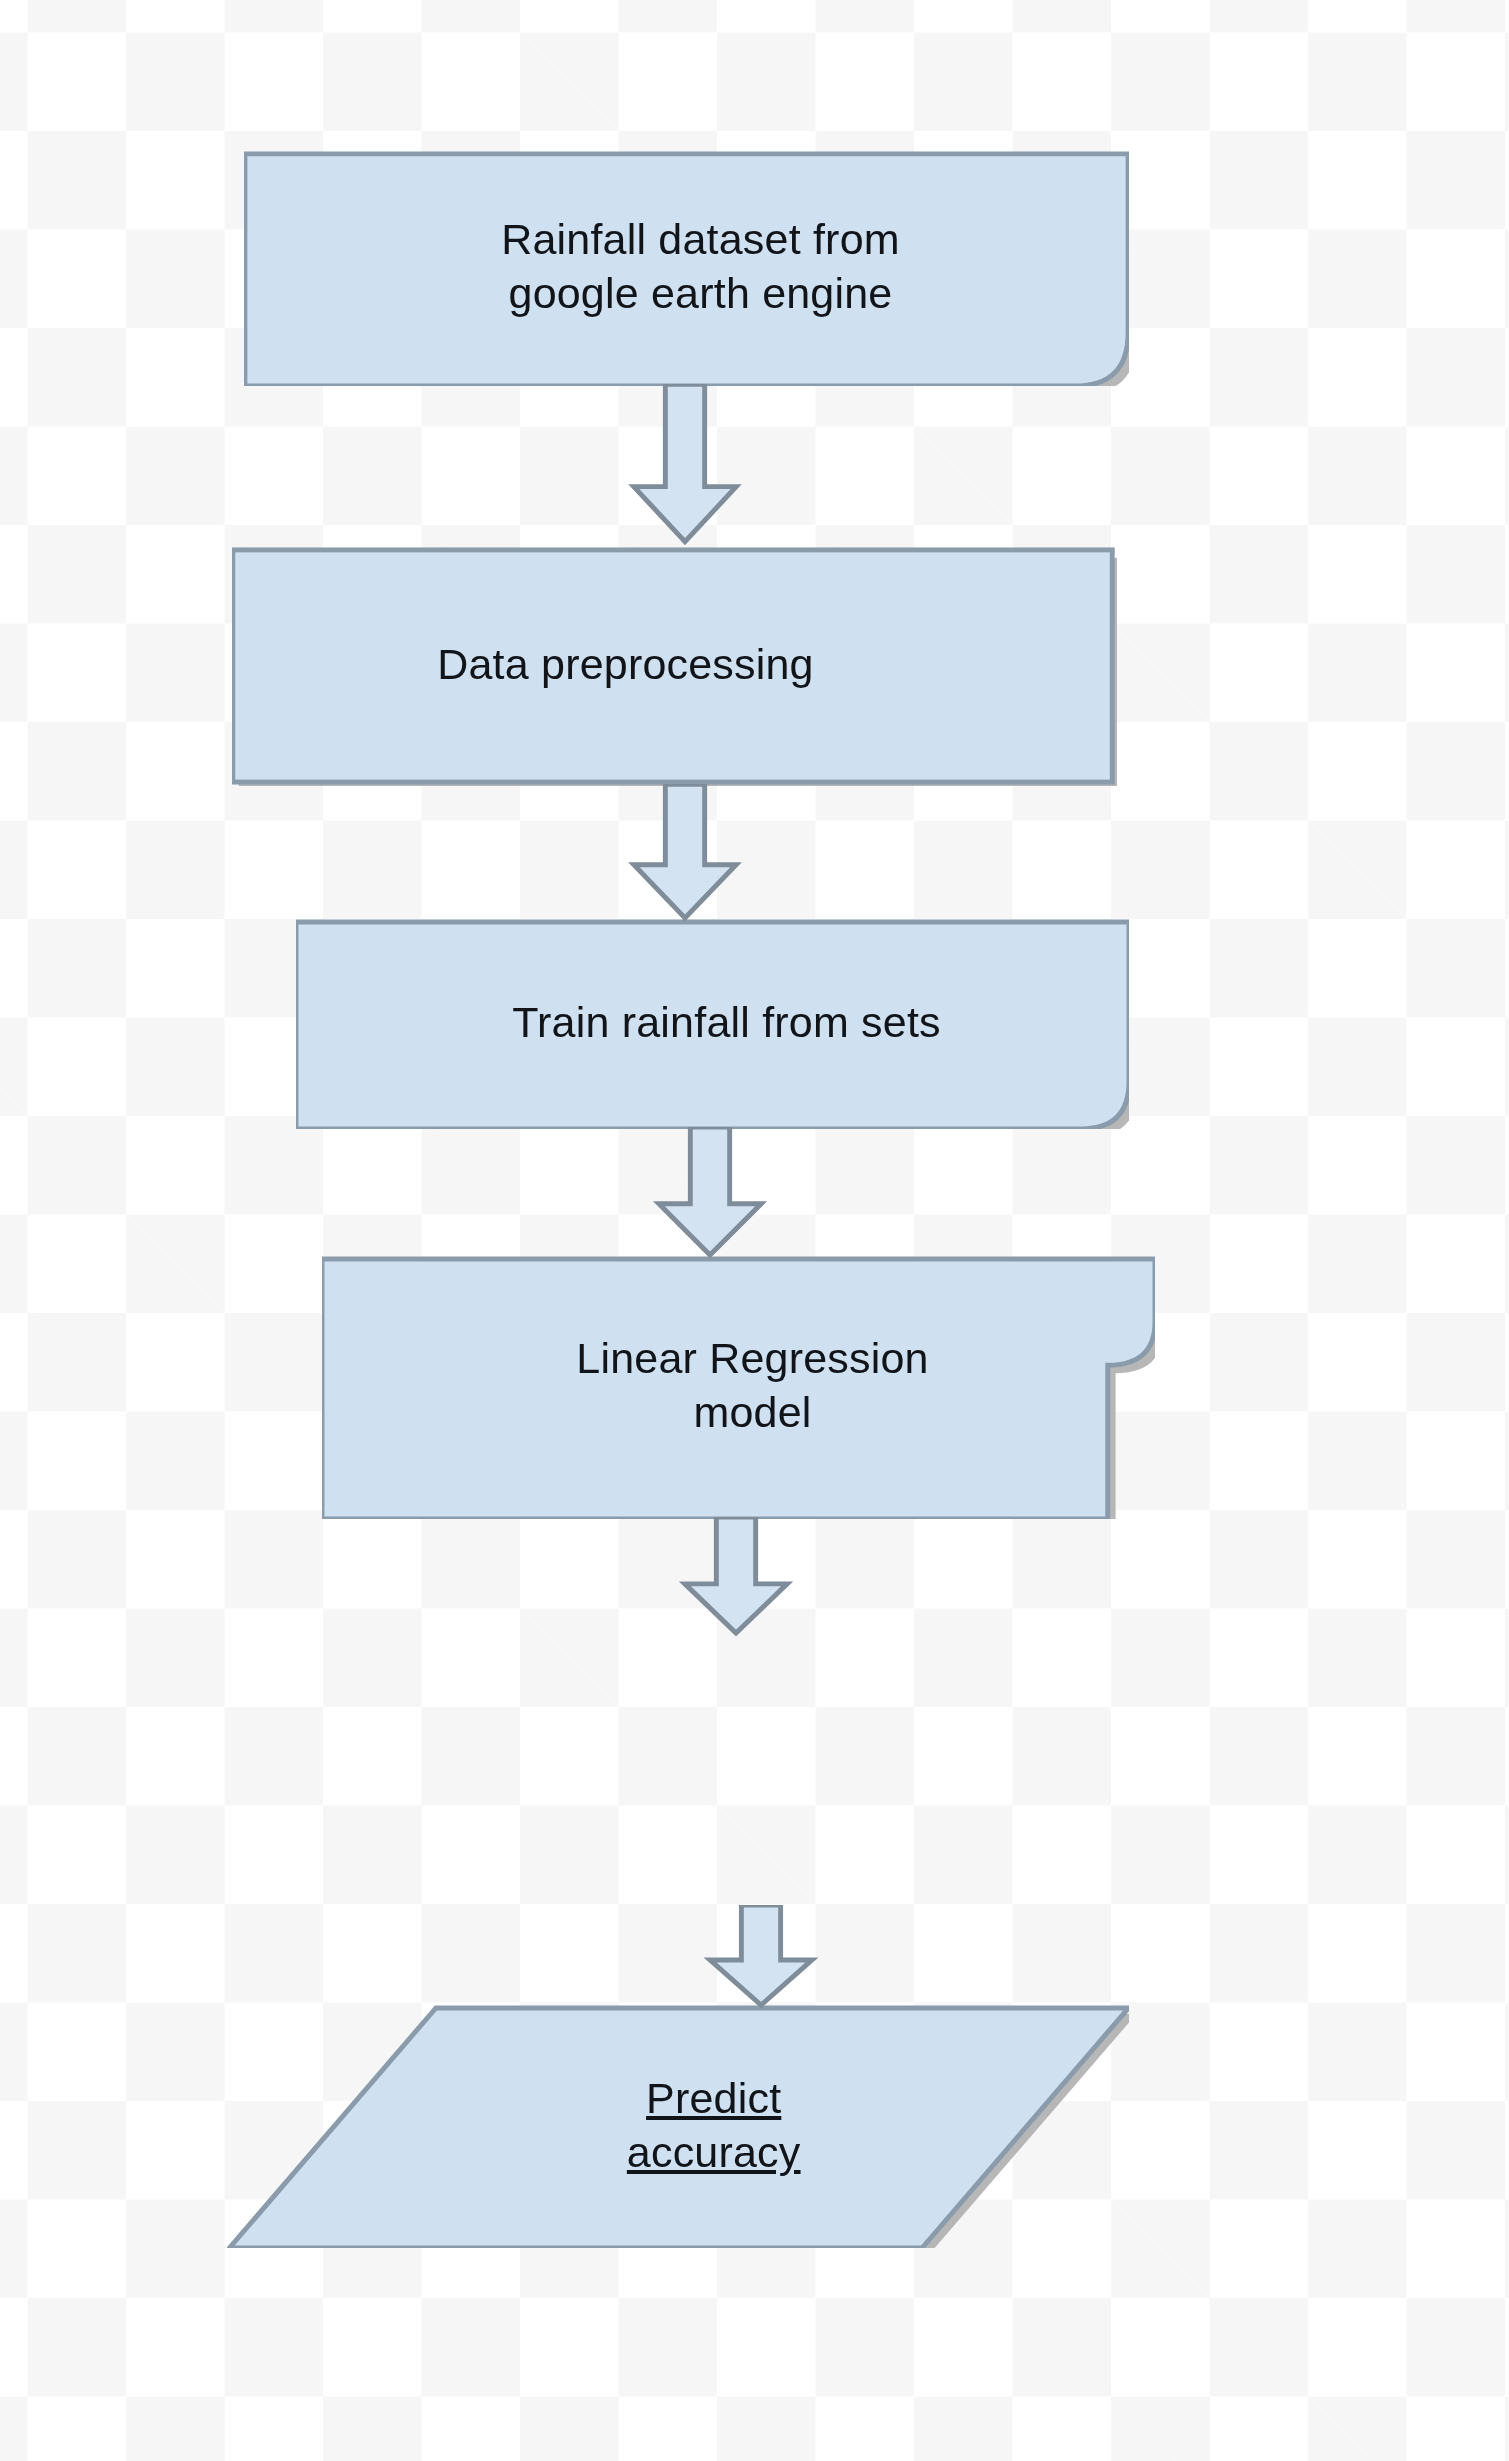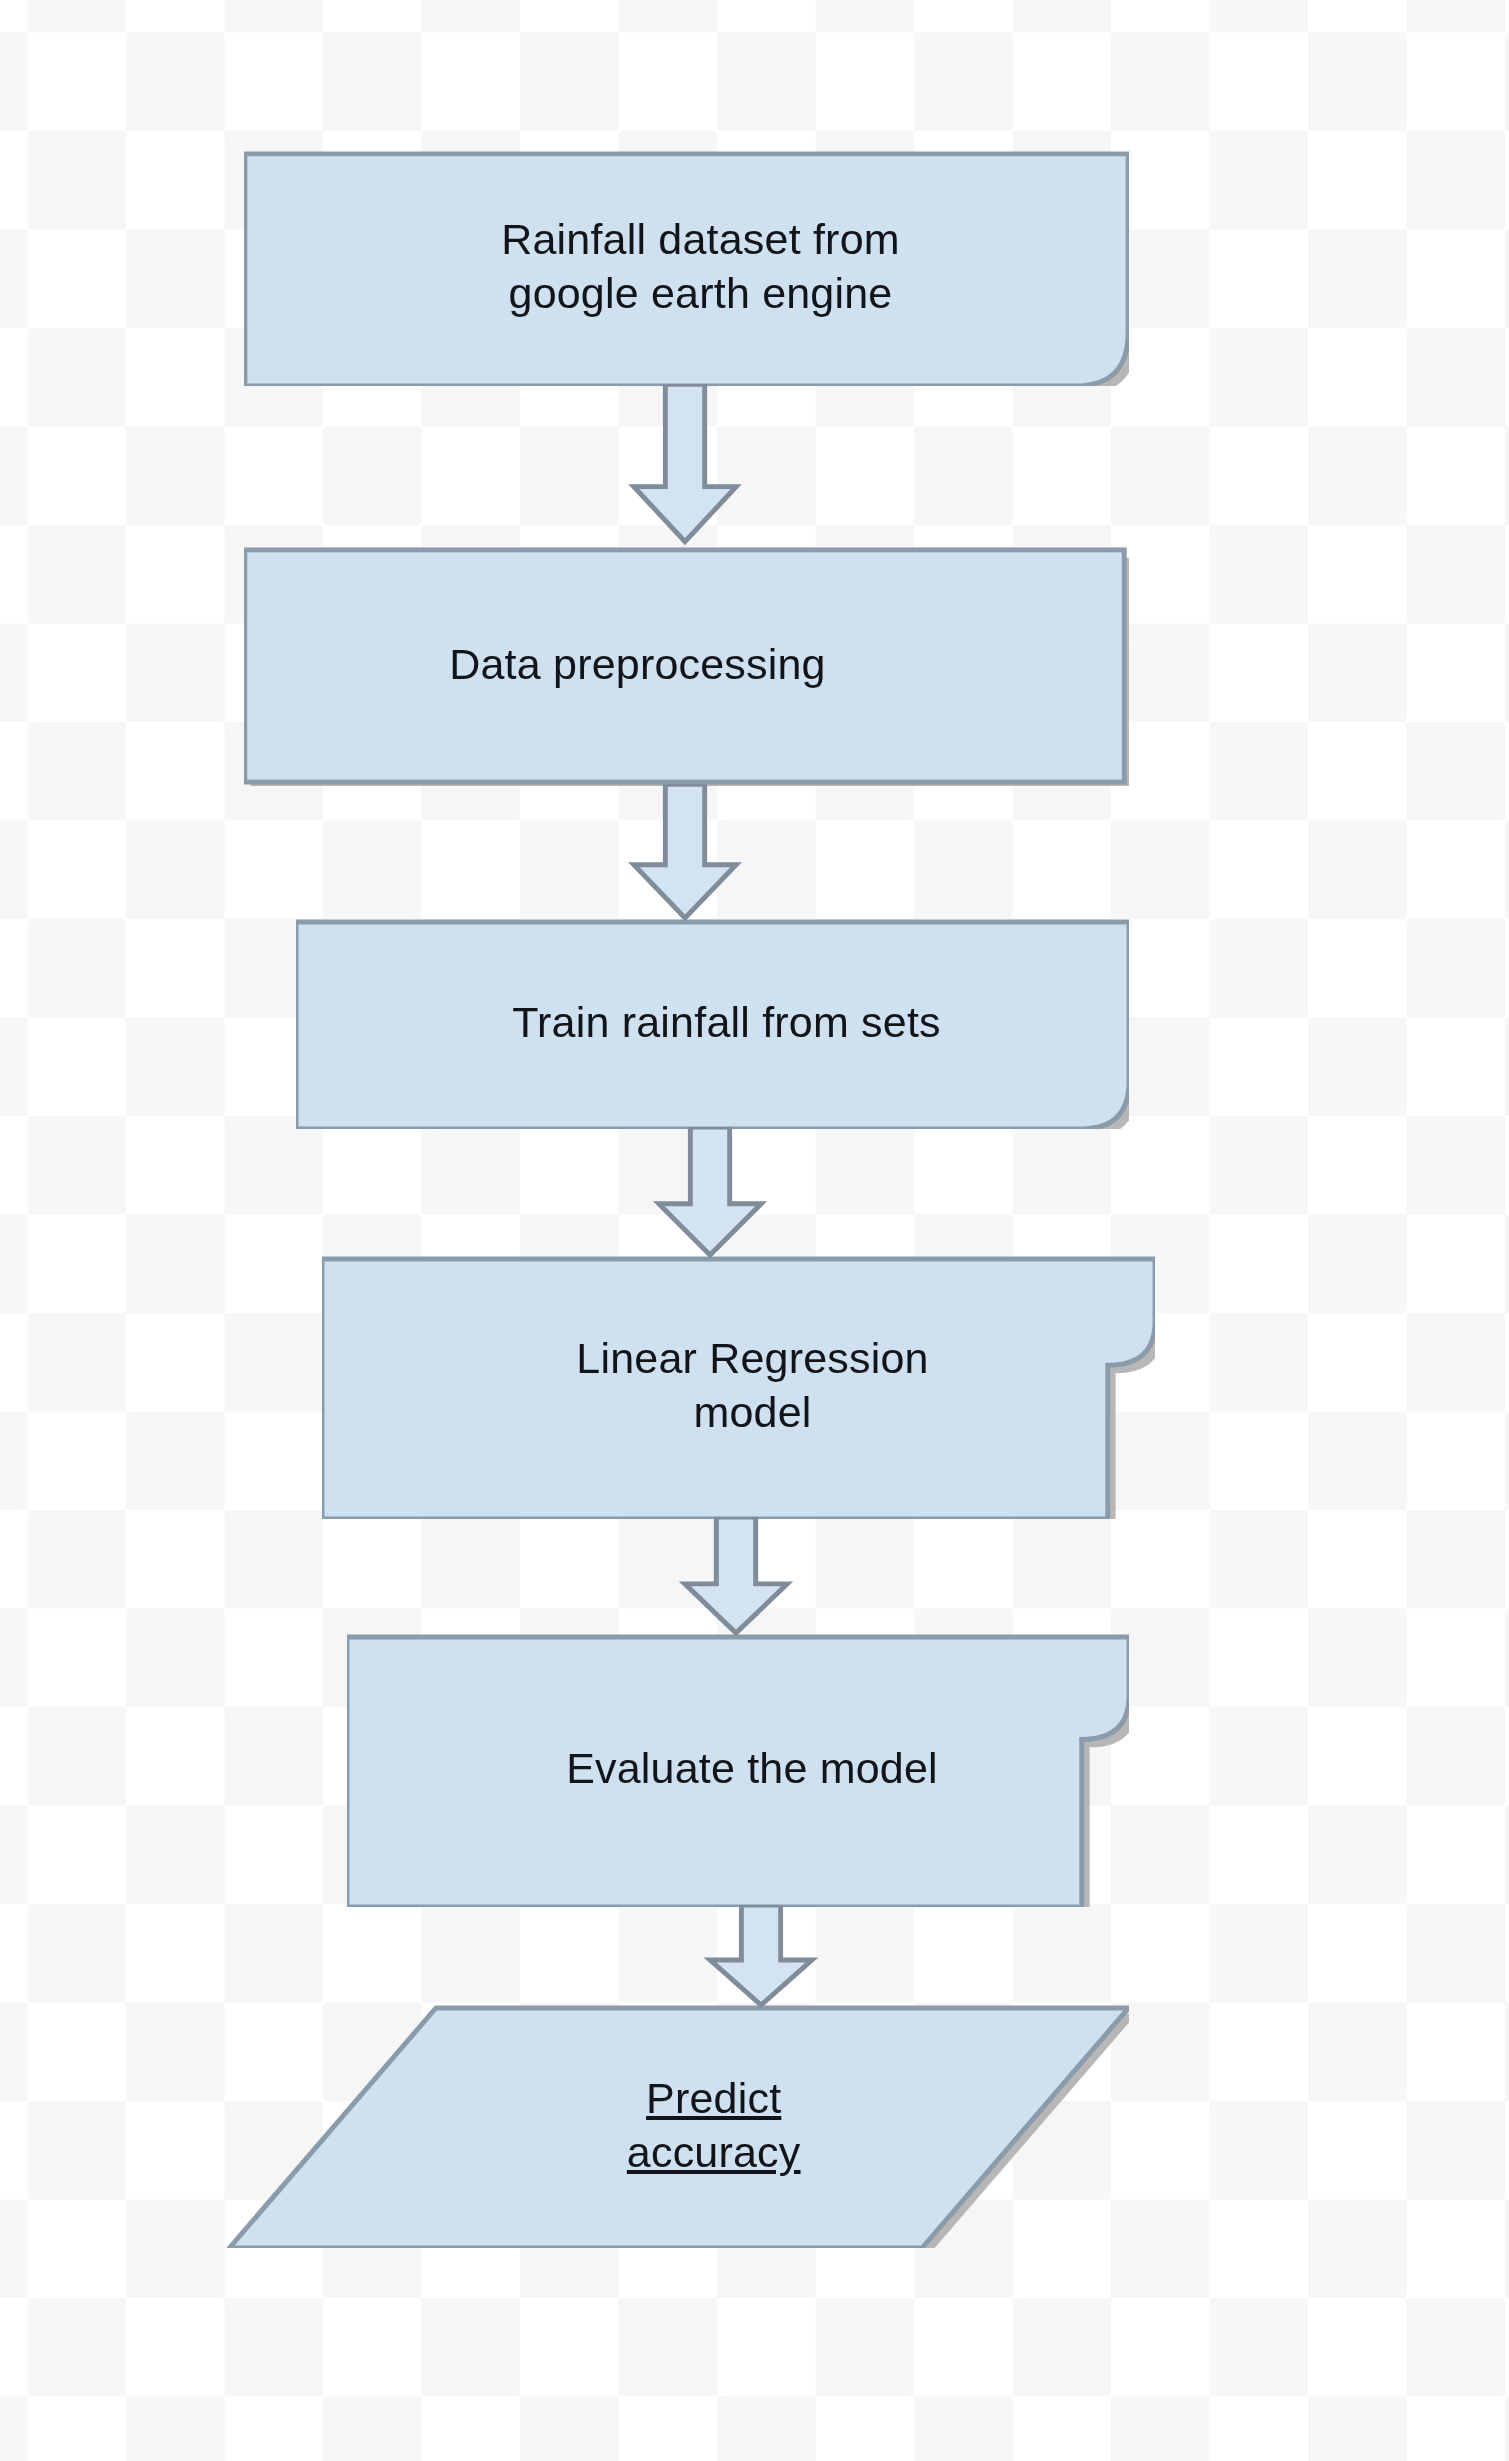--- a/index.html
+++ b/index.html
@@ -78,21 +78,21 @@
     <span class="label">Rainfall dataset from
 google earth engine</span>
   </div>
 
   <div class="arrow" style="left:626px; top:384px; width:118px; height:164px;">
     <svg width="118" height="164" viewBox="0 0 120 166">
       <path d="M40,0 L80,0 L80,104 L112,104 L60,160 L8,104 L40,104 Z" fill="#d4e3f2" stroke="#7f8c99" stroke-width="5" stroke-linejoin="miter"></path>
     </svg>
   </div>
 
-  <div class="node" style="left:244px; top:544px; width:759px; height:242px;">
+  <div class="node" style="left:232px; top:544px; width:759px; height:242px;">
     <span class="shape">
       <svg width="885" height="242" viewBox="0 0 898 246">
         <rect x="6" y="14" width="900" height="240" fill="#aaaaaa" opacity="0.85"></rect>
         <rect x="0" y="6" width="894" height="236" fill="#cfe0f1" stroke="#8a9bab" stroke-width="5"></rect>
       </svg>
     </span>
     <span class="label">Data preprocessing</span>
   </div>
 
   <div class="arrow" style="left:626px; top:784px; width:118px; height:138px;">
@@ -127,29 +127,20 @@
     <span class="label">Linear Regression
 model</span>
   </div>
 
   <div class="arrow" style="left:677px; top:1517px; width:118px; height:120px;">
     <svg width="118" height="120" viewBox="0 0 120 122">
       <path d="M40,0 L80,0 L80,68 L112,68 L60,118 L8,68 L40,68 Z" fill="#d4e3f2" stroke="#7f8c99" stroke-width="5" stroke-linejoin="miter"></path>
     </svg>
   </div>
 
-  <div class="node" style="left:347px; top:1631px; width:782px; height:276px;">
-    <span class="shape">
-      <svg width="782" height="276" viewBox="0 0 794 280">
-        <path d="M6,288 L6,14 L802,14 L802,74 Q802,118 754,118 L754,288 Z" fill="#aaaaaa" opacity="0.85"></path>
-        <path d="M0,280 L0,6 L794,6 L794,66 Q794,110 746,110 L746,280 Z" fill="#cfe0f1" stroke="#8a9bab" stroke-width="5"></path>
-      </svg>
-    </span>
-    <span class="label">Evaluate the model</span>
-  </div>
 
   <div class="arrow" style="left:702px; top:1905px; width:118px; height:104px;">
     <svg width="118" height="104" viewBox="0 0 120 106">
       <path d="M40,0 L80,0 L80,56 L112,56 L60,102 L8,56 L40,56 Z" fill="#d4e3f2" stroke="#7f8c99" stroke-width="5" stroke-linejoin="miter"></path>
     </svg>
   </div>
 
   <div class="node" style="left:227px; top:2004px; width:902px; height:244px;">
     <span class="shape">
       <svg width="902" height="244" viewBox="0 0 916 248">

